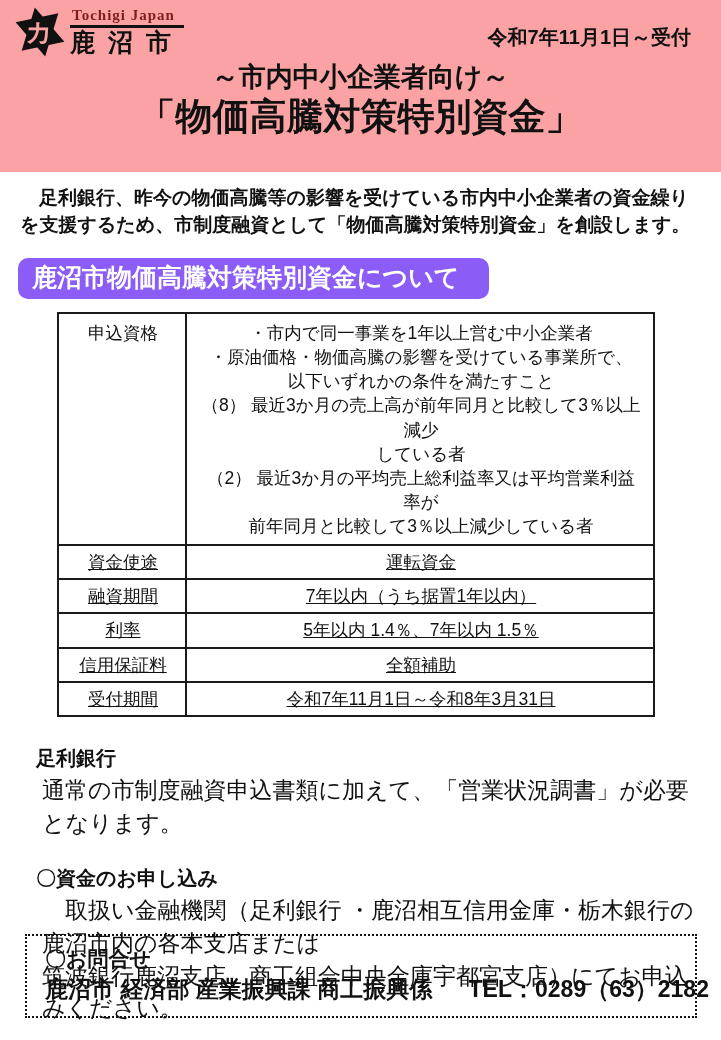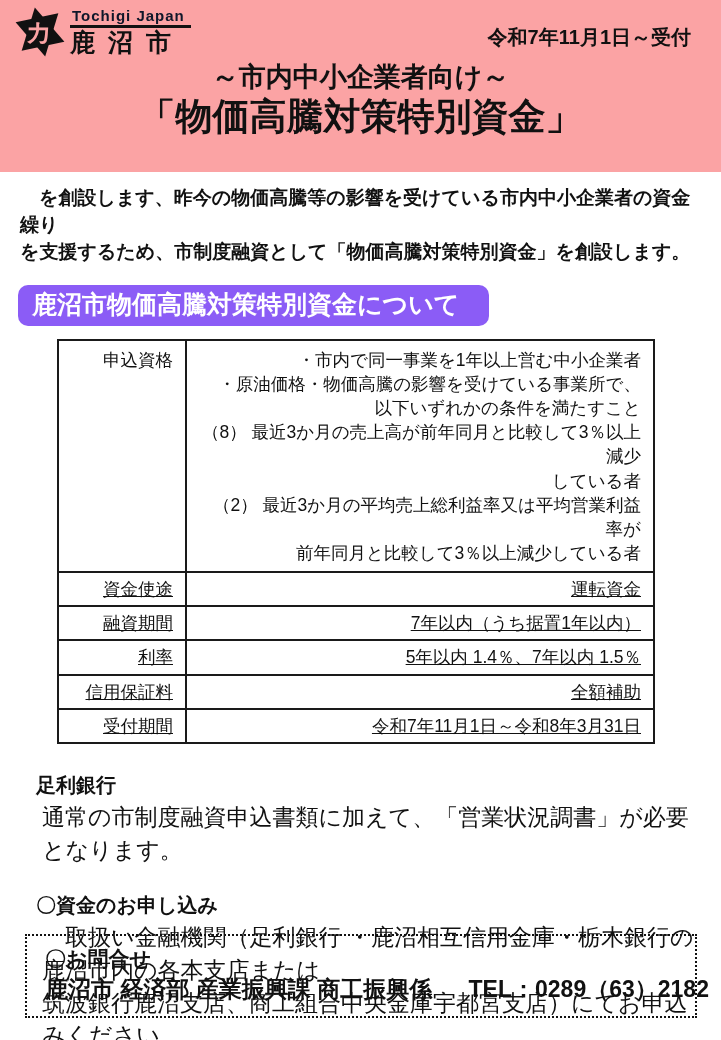--- a/index.html
+++ b/index.html
@@ -23,25 +23,25 @@
   .logo {
     position: absolute;
     top: 6px;
     left: 14px;
     display: flex;
     align-items: center;
   }
   .emblem { width: 52px; height: 52px; margin-right: 4px; }
   .logo-text { display: flex; flex-direction: column; }
   .logo-country {
-    font-family: Liberation Sans, sans-serif;
+    font-family: Liberation Serif, serif;
     font-weight: bold;
     font-size: 15px;
     letter-spacing: 1px;
-    color: #0f172a;
+    color: #7f1d1d;
     border-bottom: 3px solid #111;
     padding: 0 6px 1px 2px;
     line-height: 1.15;
   }
   .logo-city {
     font-weight: bold;
     font-size: 25px;
     letter-spacing: 13px;
     line-height: 1.1;
     margin-top: 1px;
@@ -84,21 +84,21 @@
   table.fund-table {
     margin: 13px 0 0 57px;
     width: 598px;
     border-collapse: collapse;
     table-layout: fixed;
   }
   .fund-table th, .fund-table td {
     border: 2px solid #1a1a1a;
     font-size: 17.5px;
     font-weight: normal;
-    text-align: right;
+    text-align: center;
     vertical-align: top;
     padding: 7px 12px 6px 14px;
     line-height: 1.38;
   }
   .fund-table th { width: 128px; }
   .fund-table tr.short-row th, .fund-table tr.short-row td {
     height: 28px;
     vertical-align: middle;
     padding-top: 4px; padding-bottom: 4px; text-decoration: underline;
   }
@@ -144,21 +144,21 @@
 
   <div class="reception-date">令和7年11月1日～受付</div>
 
   <div class="title-wrap">
     <div class="subtitle">～市内中小企業者向け～</div>
     <div class="main-title">「物価高騰対策特別資金」</div>
   </div>
 </div>
 
 <div class="intro">
-  <div>　を創設します、昨今の物価高騰等の影響を受けている市内中小企業者の資金繰り</div>
+  <div>　足利銀行、昨今の物価高騰等の影響を受けている市内中小企業者の資金繰り</div>
   <div>を支援するため、市制度融資として「物価高騰対策特別資金」を創設します。</div>
 </div>
 
 <div class="section-header-wrap">
   <div class="section-header">鹿沼市物価高騰対策特別資金について</div>
 </div>
 
 <table class="fund-table">
   <tbody>
     <tr>

